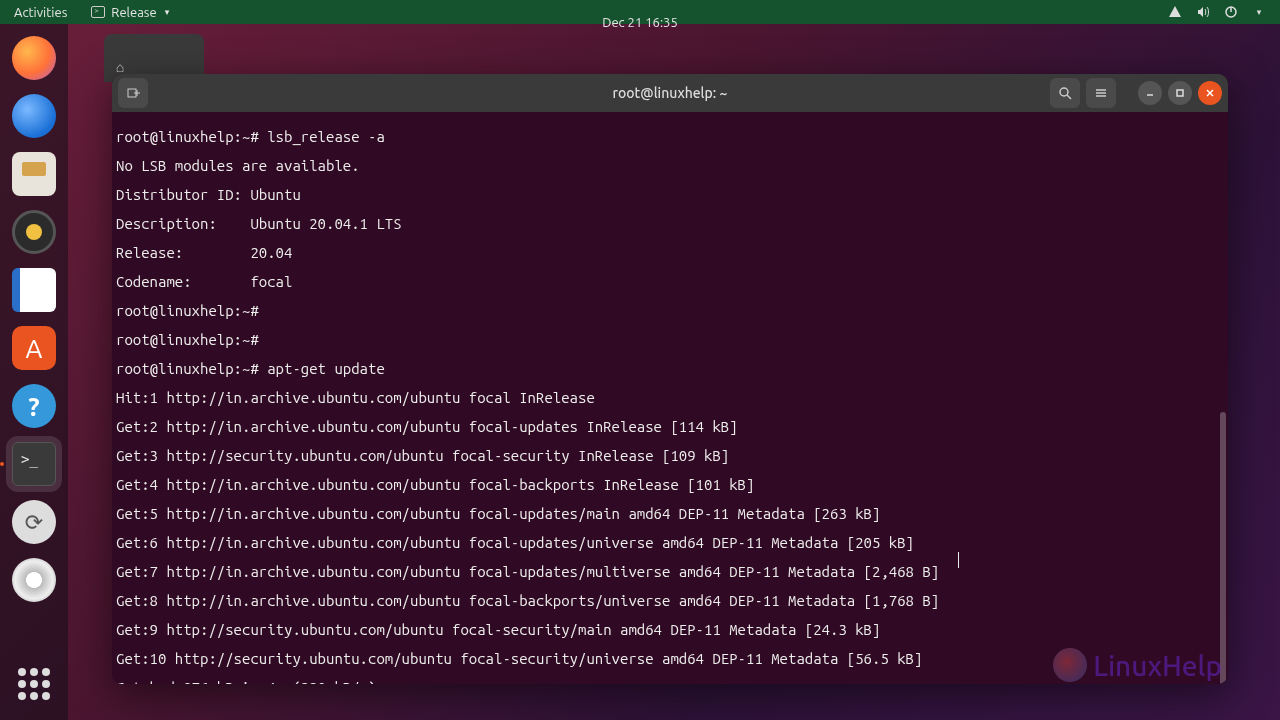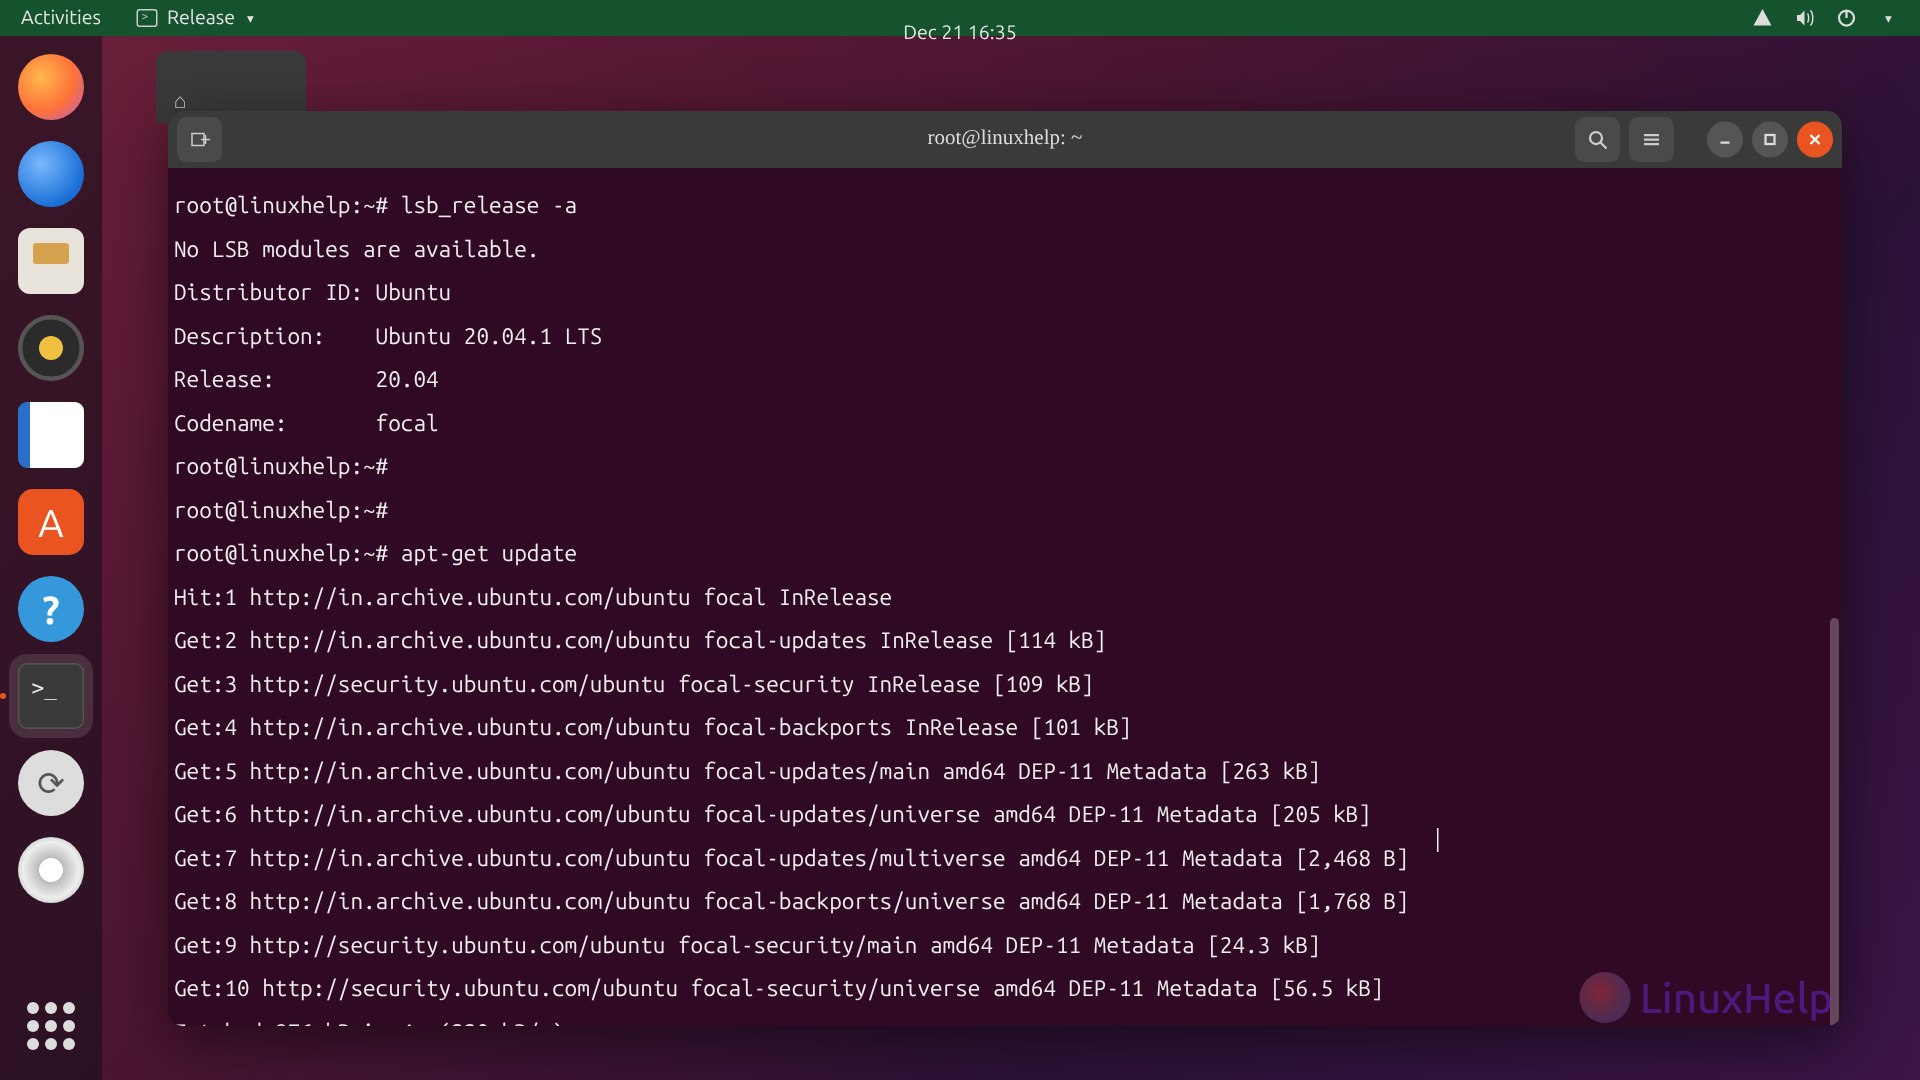--- a/index.html
+++ b/index.html
@@ -64,21 +64,21 @@
   .terminal-window {
     position: absolute; left: 112px; top: 74px; width: 1116px; height: 610px;
     background: #300a24; border-radius: 10px; box-shadow: 0 10px 40px rgba(0,0,0,0.5);
     display: flex; flex-direction: column; overflow: hidden; z-index: 30;
   }
   .titlebar {
     height: 38px; background: #3a3a3a; display: flex; align-items: center;
     padding: 0 6px; gap: 6px; position: relative;
   }
   .titlebar .tb-left, .titlebar .tb-right { display: flex; align-items: center; gap: 6px; }
-  .titlebar .tb-title { position: absolute; left: 50%; transform: translateX(-50%); color: #ddd; font-size: 14px; font-weight: 500; font-family: Liberation Serif, serif; }
+  .titlebar .tb-title { position: absolute; left: 50%; transform: translateX(-50%); color: #ddd; font-size: 14px; font-weight: 500; }
   .tb-btn { width: 30px; height: 30px; border-radius: 6px; background: #4a4a4a; display: flex; align-items: center; justify-content: center; color: #ddd; cursor: pointer; font-size: 14px; }
   .tb-btn.round { width: 24px; height: 24px; border-radius: 50%; background: #555; }
   .tb-btn.close { background: #e95420; color: #fff; }
   .tb-right { margin-left: auto; }
 
   .terminal-body {
     flex: 1; background: #300a24; color: #eeeeec; font-family: "Ubuntu Mono", "Consolas", monospace;
     font-size: 15px; line-height: 17px; padding: 4px 2px 4px 4px; white-space: pre; overflow: hidden;
     position: relative;
   }

